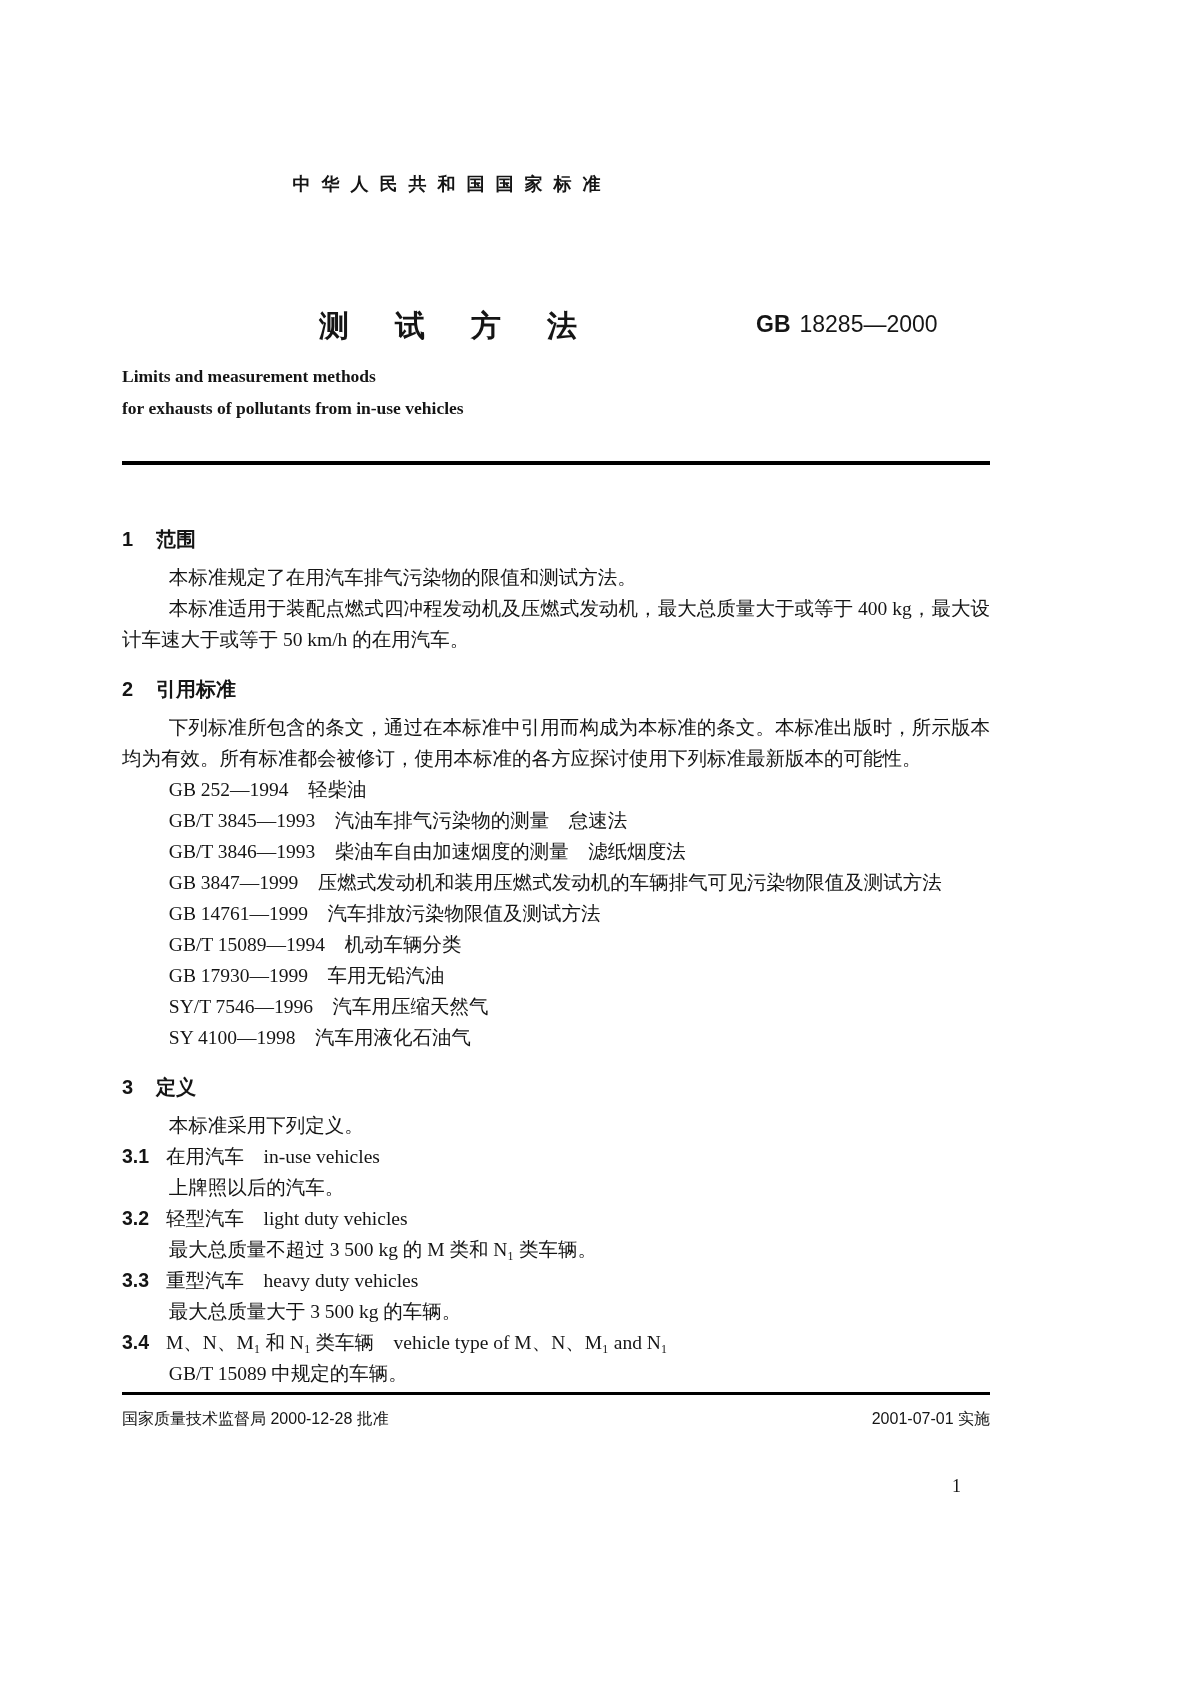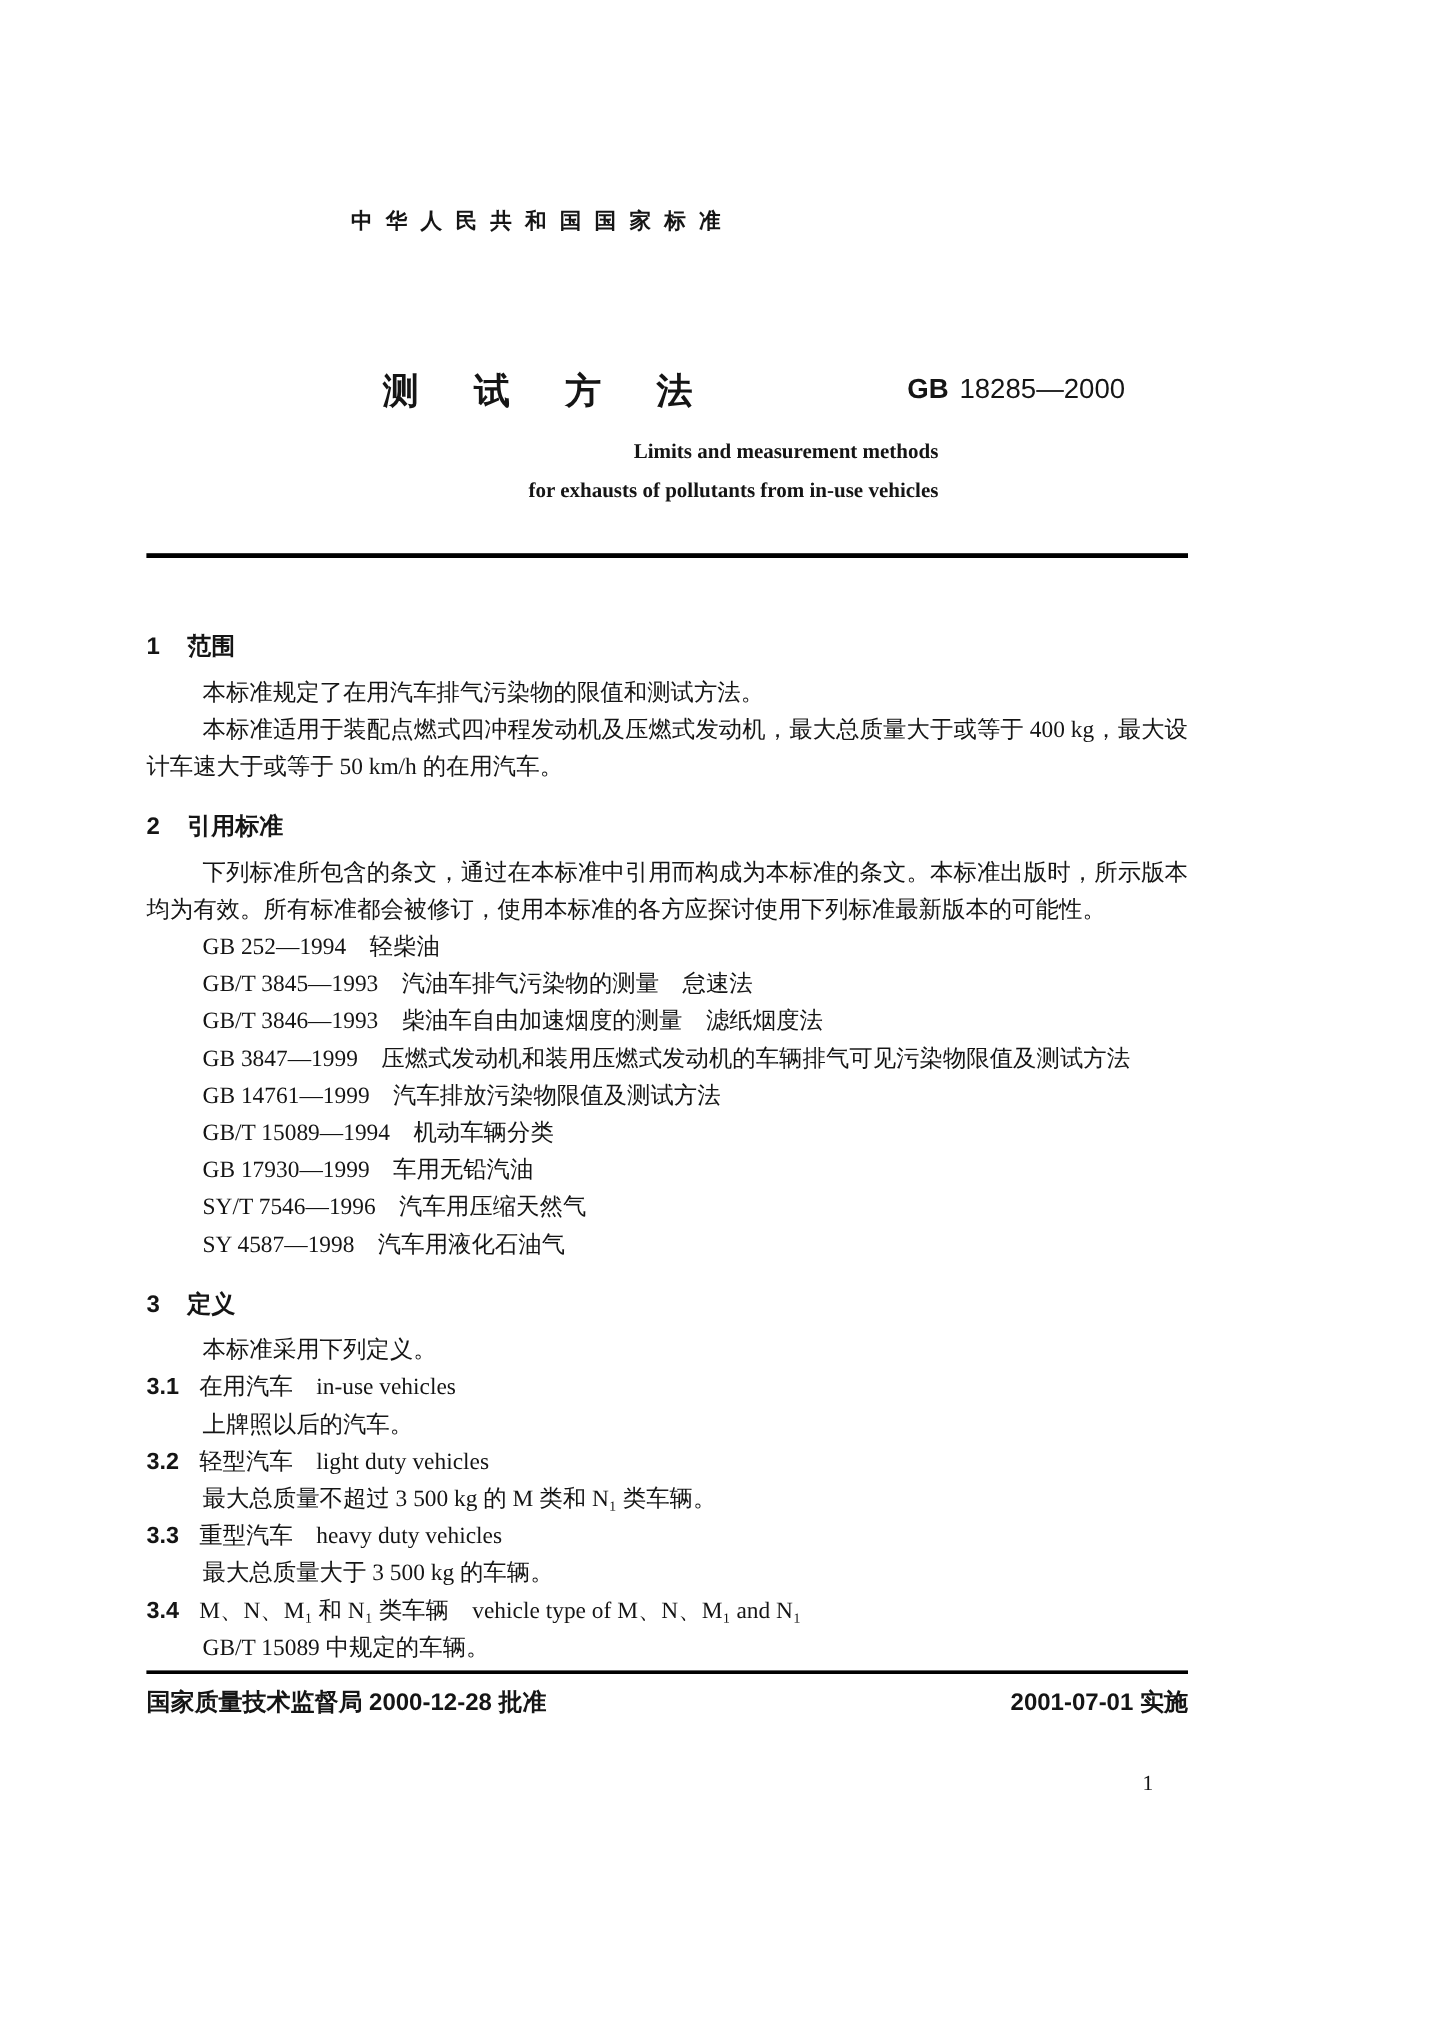--- a/index.html
+++ b/index.html
@@ -50,21 +50,21 @@
   }
   .std-code .prefix {
     font-weight: bold;
     margin-right: 9px;
   }
   .title-en {
     position: absolute;
     top: 360px;
     left: 122px;
     width: 660px;
-    text-align: right;
+    text-align: left;
     font-weight: bold;
     font-size: 17.5px;
     line-height: 32px;
   }
   .header-rule {
     position: absolute;
     top: 461px;
     left: 122px;
     width: 868px;
     height: 4px;
@@ -128,22 +128,22 @@
     background: #000;
   }
   .footer {
     position: absolute;
     top: 1404px;
     left: 122px;
     width: 868px;
     display: flex;
     justify-content: space-between;
     font-family: "Liberation Sans", sans-serif;
-    font-weight: bold;
-    font-size: 20px;
+    font-weight: normal;
+    font-size: 16px;
     line-height: 30px;
     align-items: flex-end;
   }
   .page-number {
     position: absolute;
     top: 1476px;
     left: 952px;
     font-size: 18px;
   }
 </style>
@@ -180,21 +180,21 @@
     </div>
     <p class="para">下列标准所包含的条文，通过在本标准中引用而构成为本标准的条文。本标准出版时，所示版本均为有效。所有标准都会被修订，使用本标准的各方应探讨使用下列标准最新版本的可能性。</p>
     <p class="std-item">GB 252—1994　轻柴油</p>
     <p class="std-item">GB/T 3845—1993　汽油车排气污染物的测量　怠速法</p>
     <p class="std-item">GB/T 3846—1993　柴油车自由加速烟度的测量　滤纸烟度法</p>
     <p class="std-item">GB 3847—1999　压燃式发动机和装用压燃式发动机的车辆排气可见污染物限值及测试方法</p>
     <p class="std-item">GB 14761—1999　汽车排放污染物限值及测试方法</p>
     <p class="std-item">GB/T 15089—1994　机动车辆分类</p>
     <p class="std-item">GB 17930—1999　车用无铅汽油</p>
     <p class="std-item">SY/T 7546—1996　汽车用压缩天然气</p>
-    <p class="std-item">SY 4587—1998　汽车用液化石油气</p>
+    <p class="std-item">SY 4100—1998　汽车用液化石油气</p>
 
     <div class="sec-heading">
       <span class="num">3</span><span>定义</span>
     </div>
     <p class="para">本标准采用下列定义。</p>
 
     <div class="def-line">
       <span class="def-num">3.1</span><span>在用汽车　in-use vehicles</span>
     </div>
     <p class="def-body">上牌照以后的汽车。</p>

